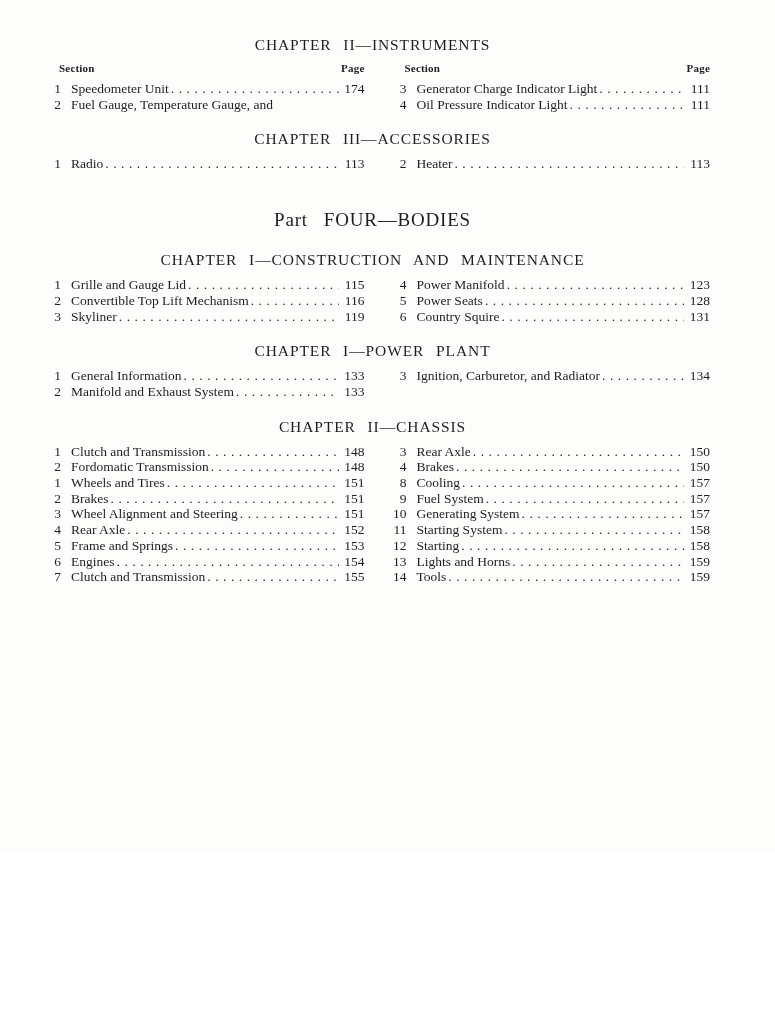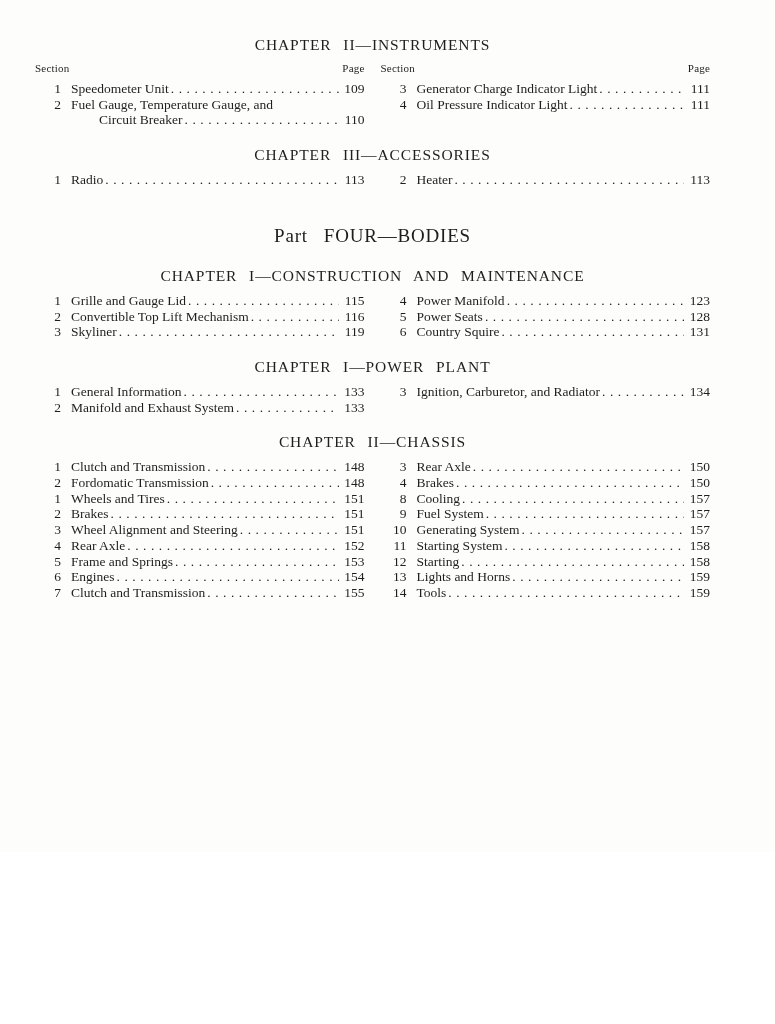--- a/index.html
+++ b/index.html
@@ -50,23 +50,24 @@
   }
   .colheaders {
     margin: 4px 0 7px 0;
   }
   .colheaders .col {
     display: flex;
     justify-content: space-between;
     align-items: baseline;
   }
   .colheader-label {
-    font-weight: normal;
+    font-weight: bold;
     font-size: 11px;
     letter-spacing: 0.2px;
+    margin-left: 24px;
   }
   .toc-entry {
     margin: 0;
   }
   .toc-line {
     display: flex;
     align-items: baseline;
     font-size: 13.5px;
     line-height: 15.7px;
     white-space: nowrap;
@@ -115,32 +116,27 @@
           <span class="colheader-label">Page</span>
         </div>
       </div>
       <div class="columns">
         <div class="col">
           <div class="toc-entry">
             <div class="toc-line">
               <span class="num">1</span>
               <span class="title">Speedometer Unit</span>
               <span class="dots"></span>
-              <span class="pagenum">109</span>
+              <span class="pagenum">174</span>
             </div>
           </div>
           <div class="toc-entry">
             <div class="toc-line">
               <span class="num">2</span>
               <span class="title">Fuel Gauge, Temperature Gauge, and</span>
-            </div>
-            <div class="toc-line cont">
-              <span class="title">Circuit Breaker</span>
-              <span class="dots"></span>
-              <span class="pagenum">110</span>
             </div>
           </div>
         </div>
         <div class="col">
           <div class="toc-entry">
             <div class="toc-line">
               <span class="num">3</span>
               <span class="title">Generator Charge Indicator Light</span>
               <span class="dots"></span>
               <span class="pagenum">111</span>

